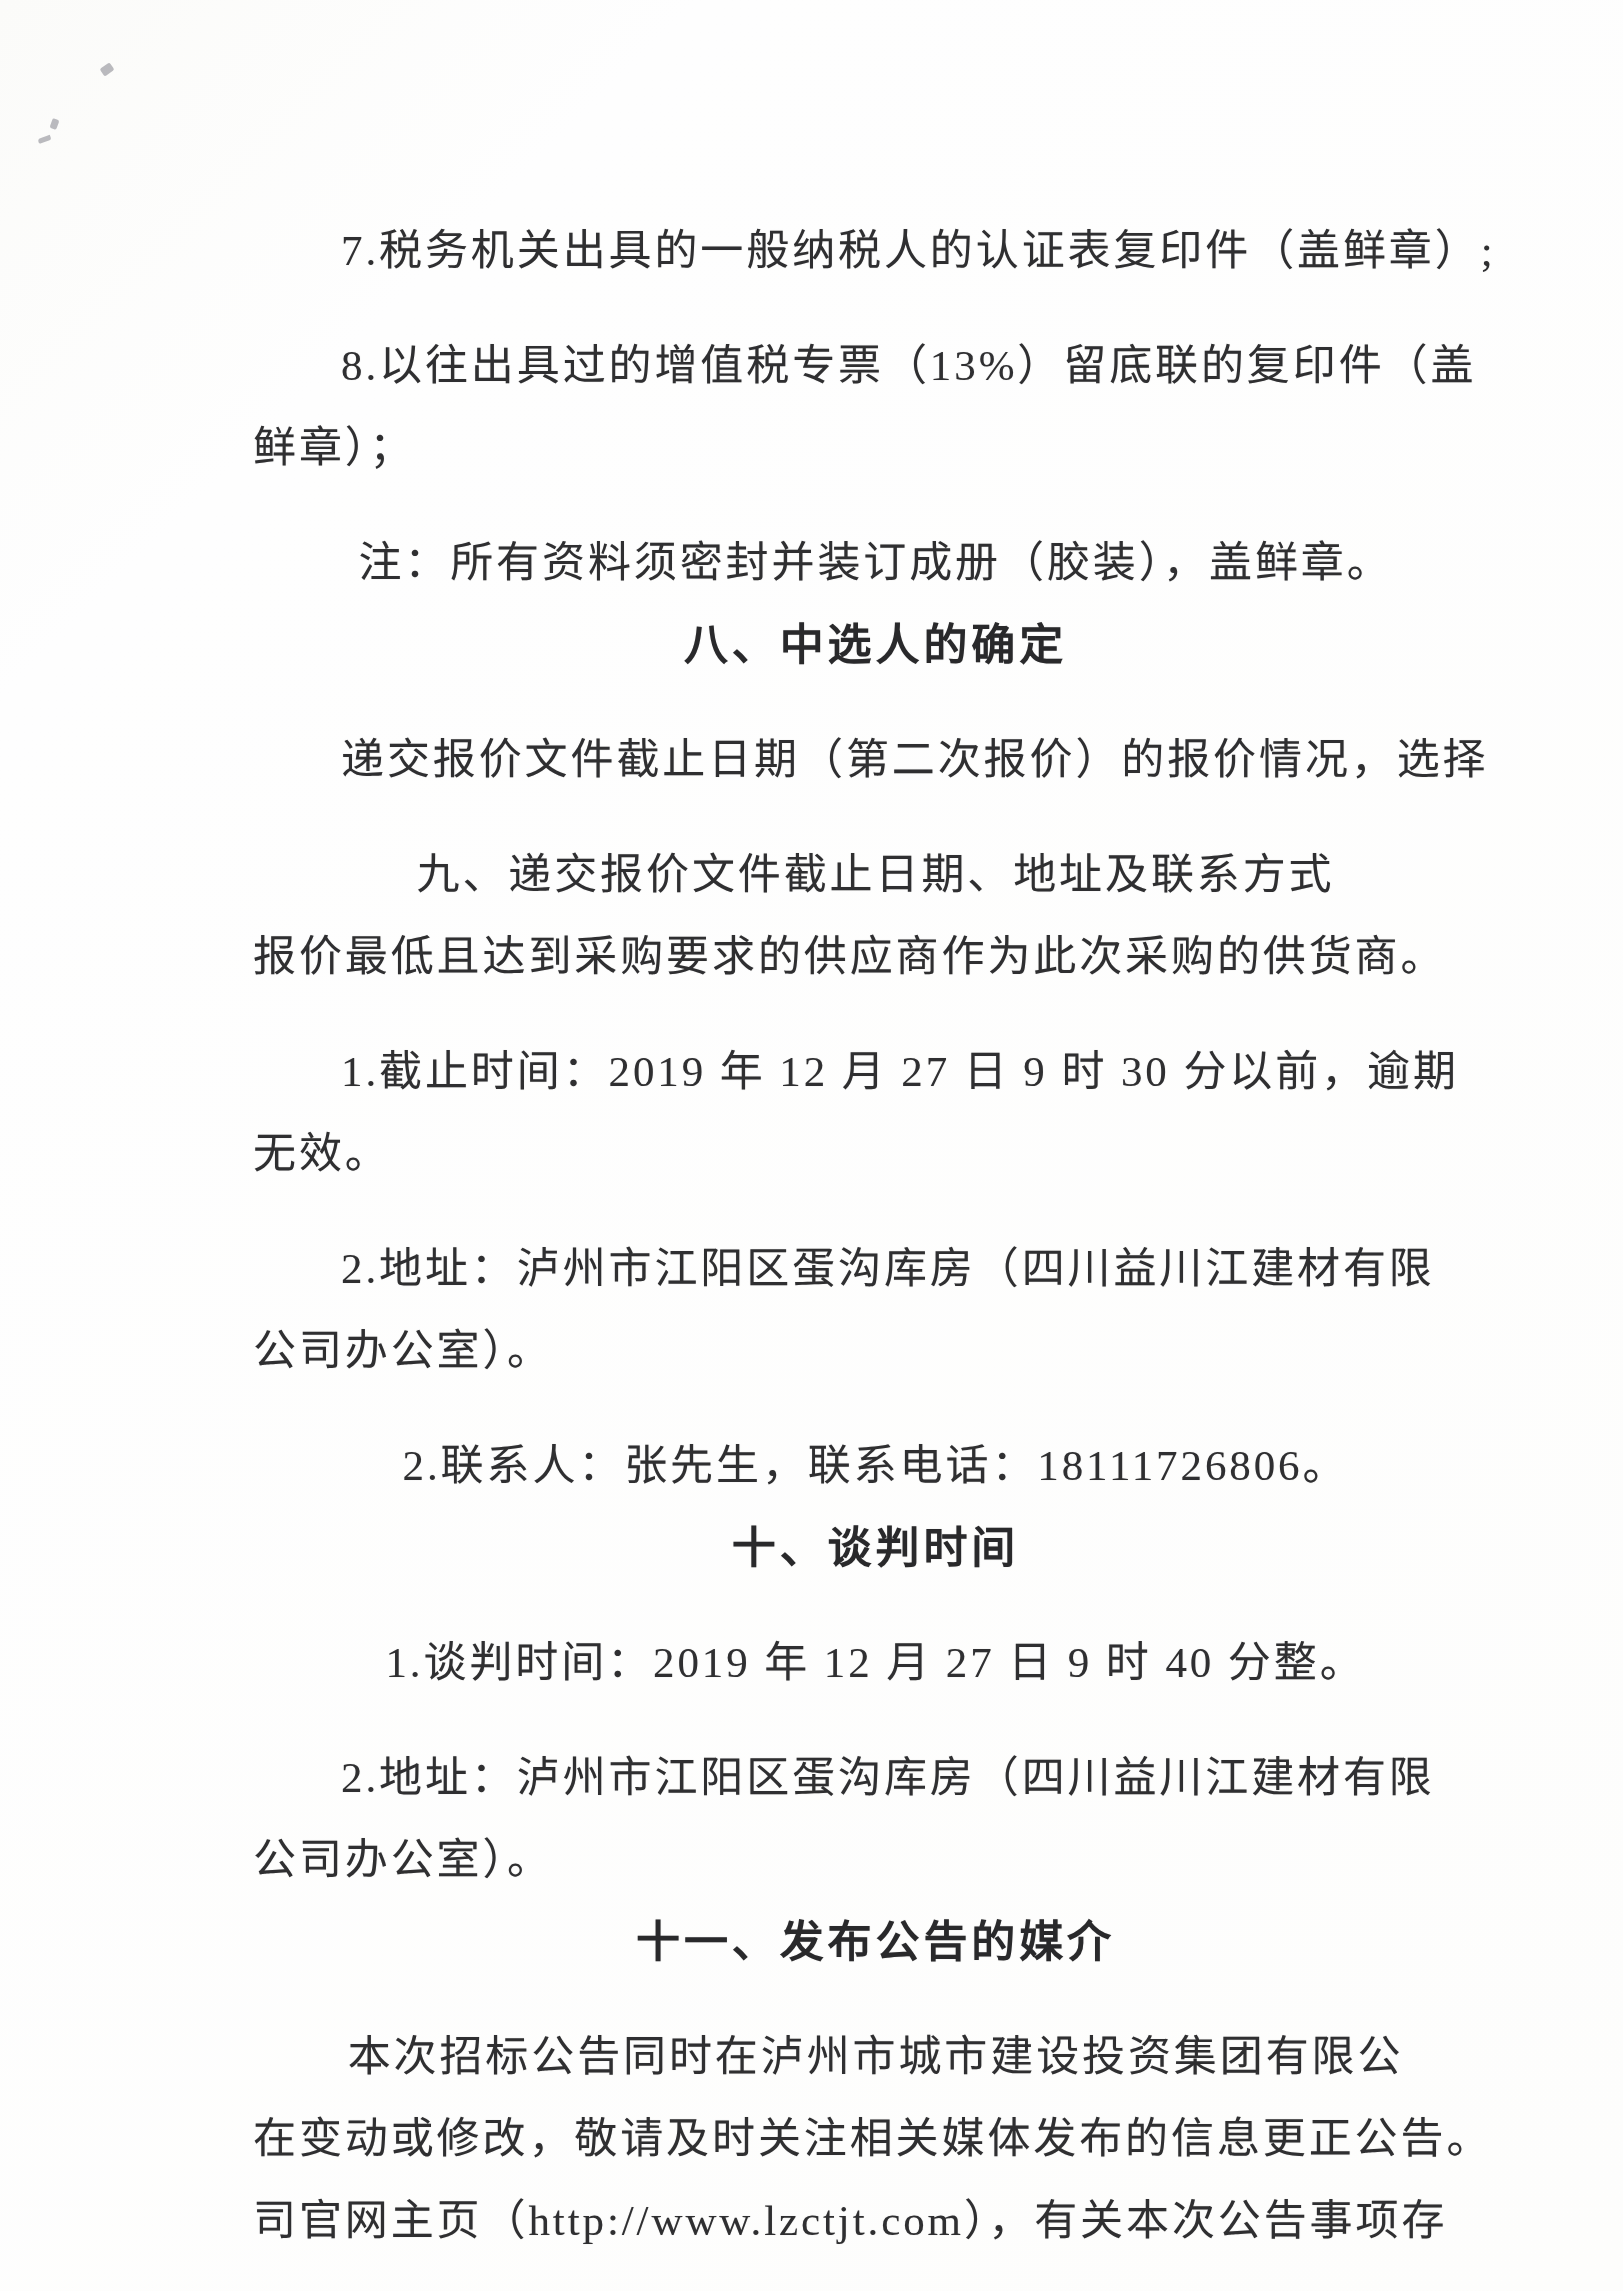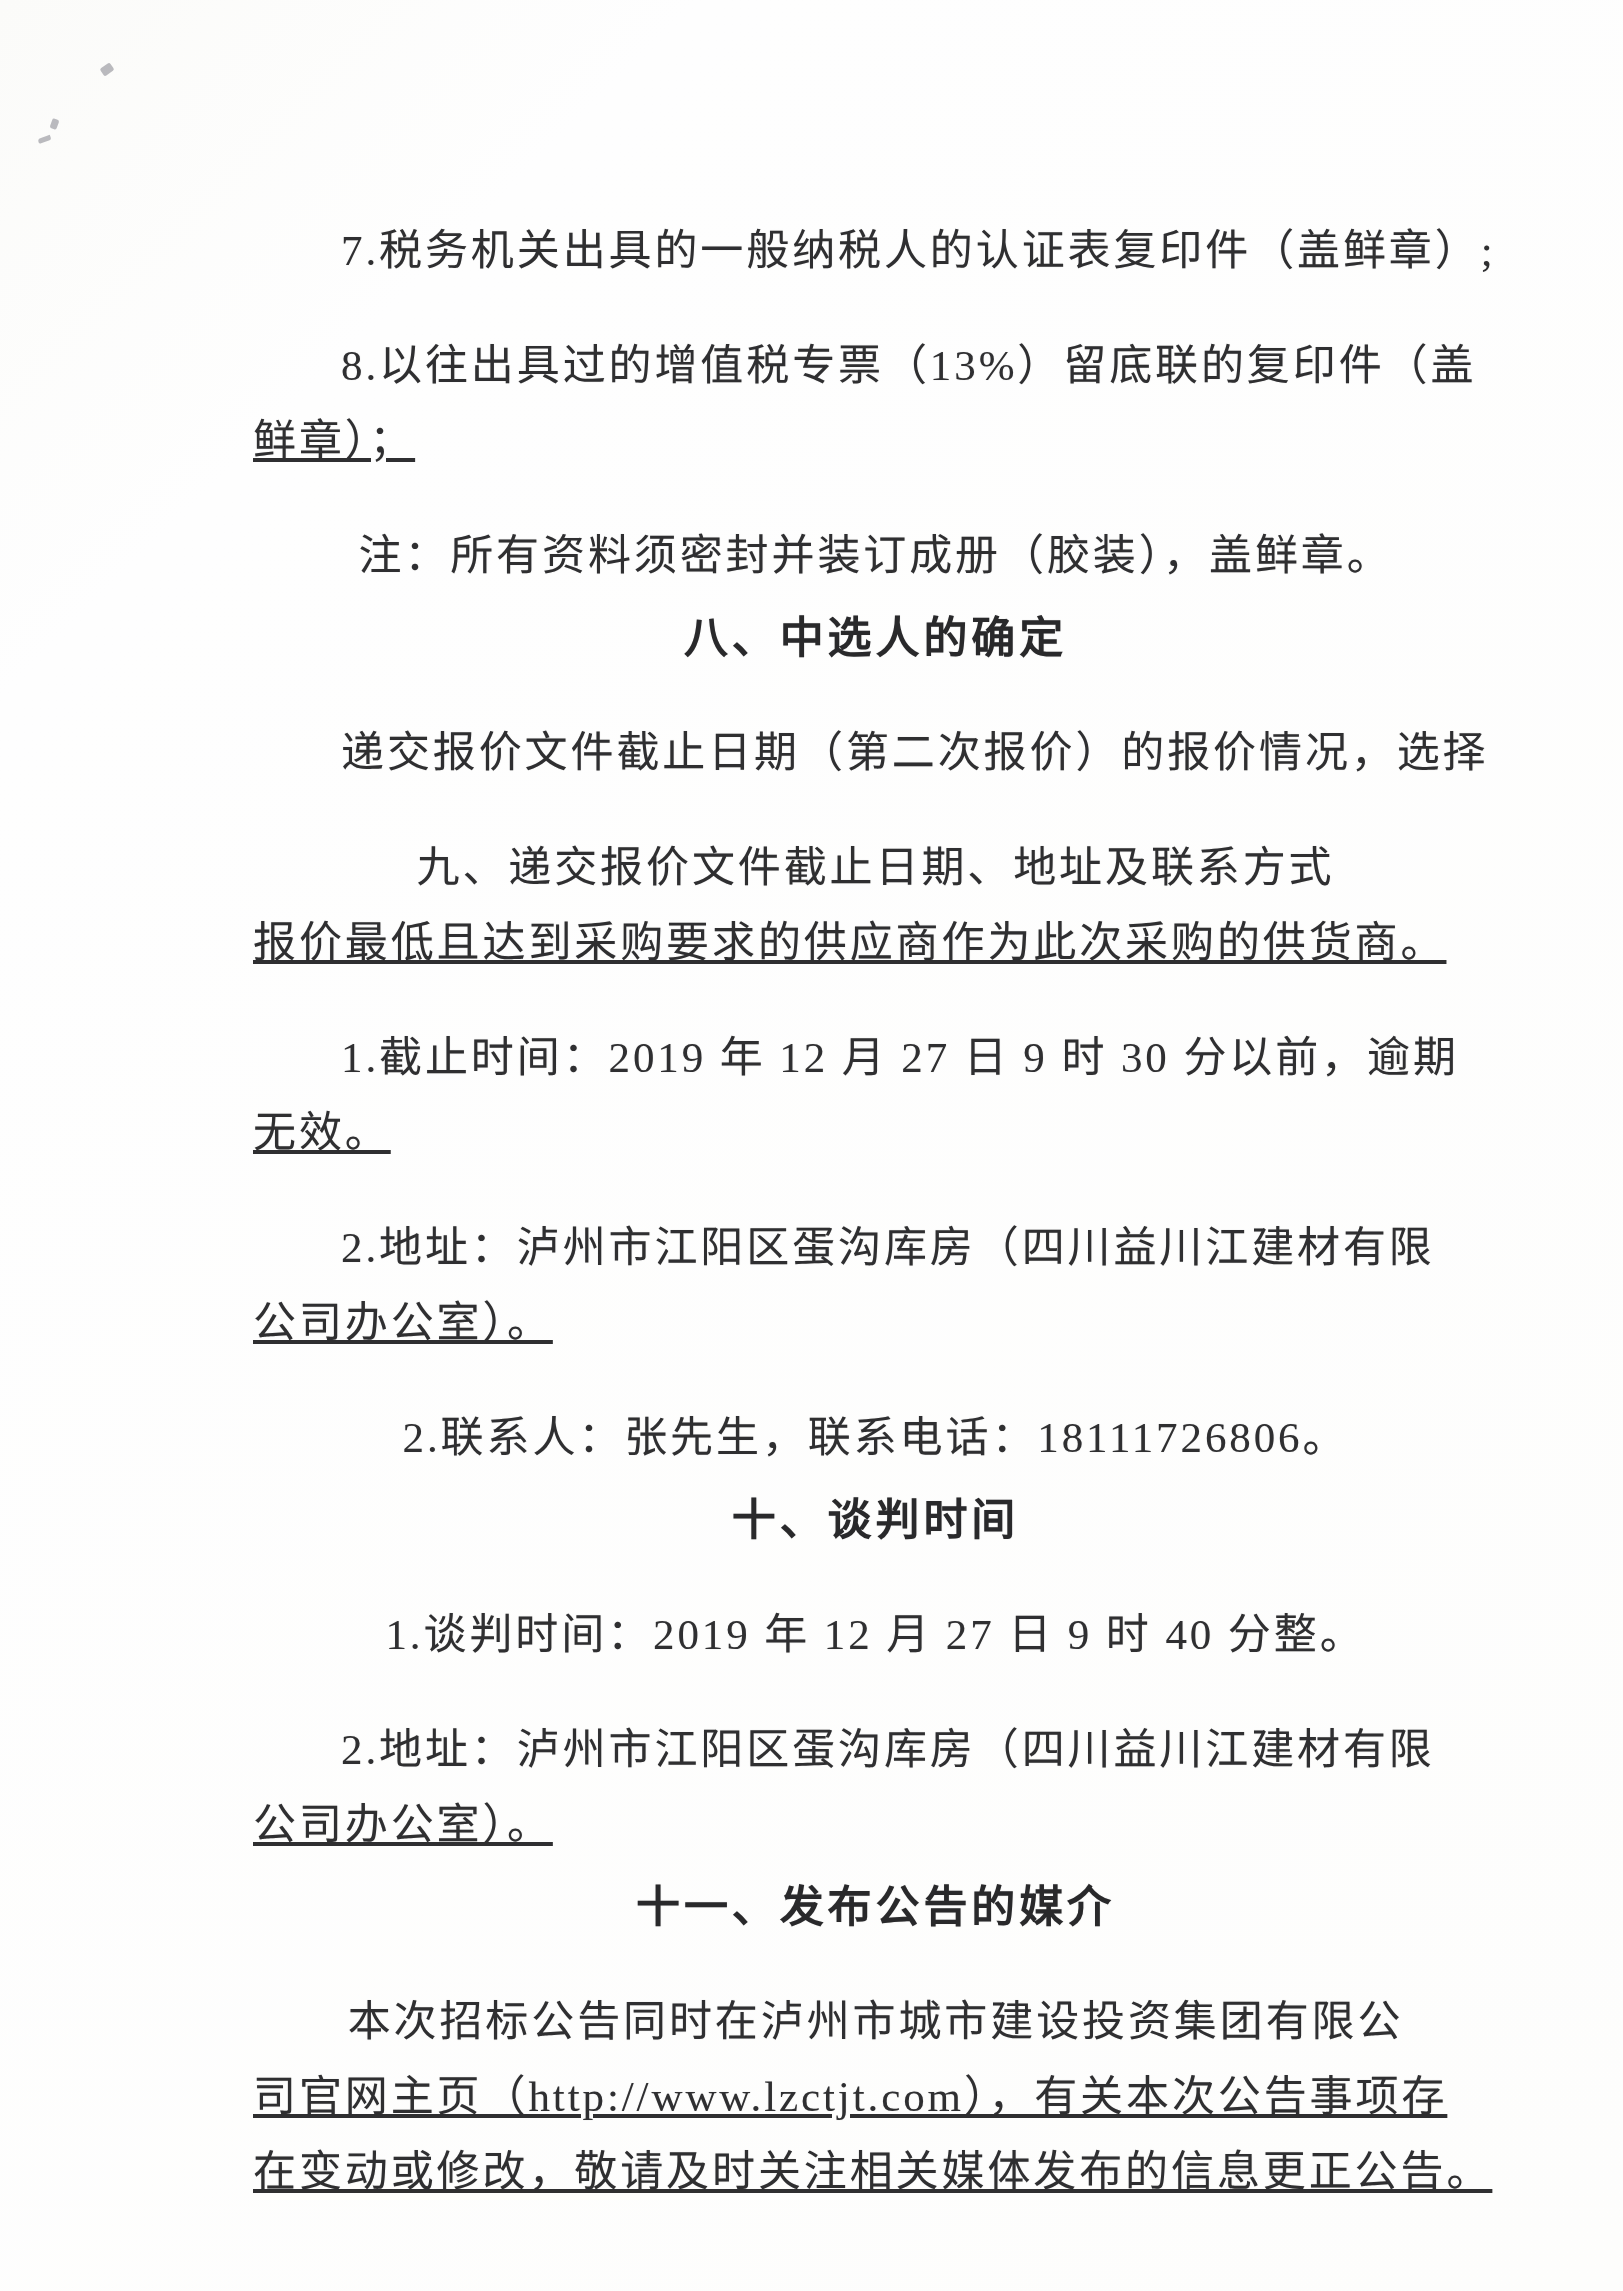--- a/index.html
+++ b/index.html
@@ -36,21 +36,21 @@
   }
   .line.indent { padding-left: 88px; text-align: center; }
   .line.heading {
     font-family: "Liberation Sans", "DejaVu Sans", sans-serif;
     font-weight: 700;
     font-size: 44px;
     letter-spacing: 3.9px;
     color: #29292b;
   }
   .gap-none    { margin-top: 0; }
-  .gap-wrap    { margin-top: 16px; text-decoration: underline; }
+  .gap-wrap    { margin-top: 23px; }
   .gap-para    { margin-top: 56px; }
   .gap-heading { margin-top: 23px; }
 
   
   .speck {
     position: absolute;
     background: #83838d;
     border-radius: 2px;
     opacity: 0.55;
   }
@@ -80,16 +80,16 @@
     <div class="line gap-wrap">无效。</div>
     <div class="line gap-para indent">2.地址：泸州市江阳区蛋沟库房（四川益川江建材有限</div>
     <div class="line gap-wrap">公司办公室）。</div>
     <div class="line gap-para indent">2.联系人：张先生，联系电话：18111726806。</div>
     <div class="line gap-heading heading indent">十、谈判时间</div>
     <div class="line gap-para indent">1.谈判时间：2019 年 12 月 27 日 9 时 40 分整。</div>
     <div class="line gap-para indent">2.地址：泸州市江阳区蛋沟库房（四川益川江建材有限</div>
     <div class="line gap-wrap">公司办公室）。</div>
     <div class="line gap-heading heading indent">十一、发布公告的媒介</div>
     <div class="line gap-para indent">本次招标公告同时在泸州市城市建设投资集团有限公</div>
+    <div class="line gap-wrap">在变动或修改，敬请及时关注相关媒体发布的信息更正公告。</div>
     <div class="line gap-wrap">司官网主页（http://www.lzctjt.com），有关本次公告事项存</div>
-    <div class="line gap-wrap">在变动或修改，敬请及时关注相关媒体发布的信息更正公告。</div>
   </div>
 
 
 </body></html>

